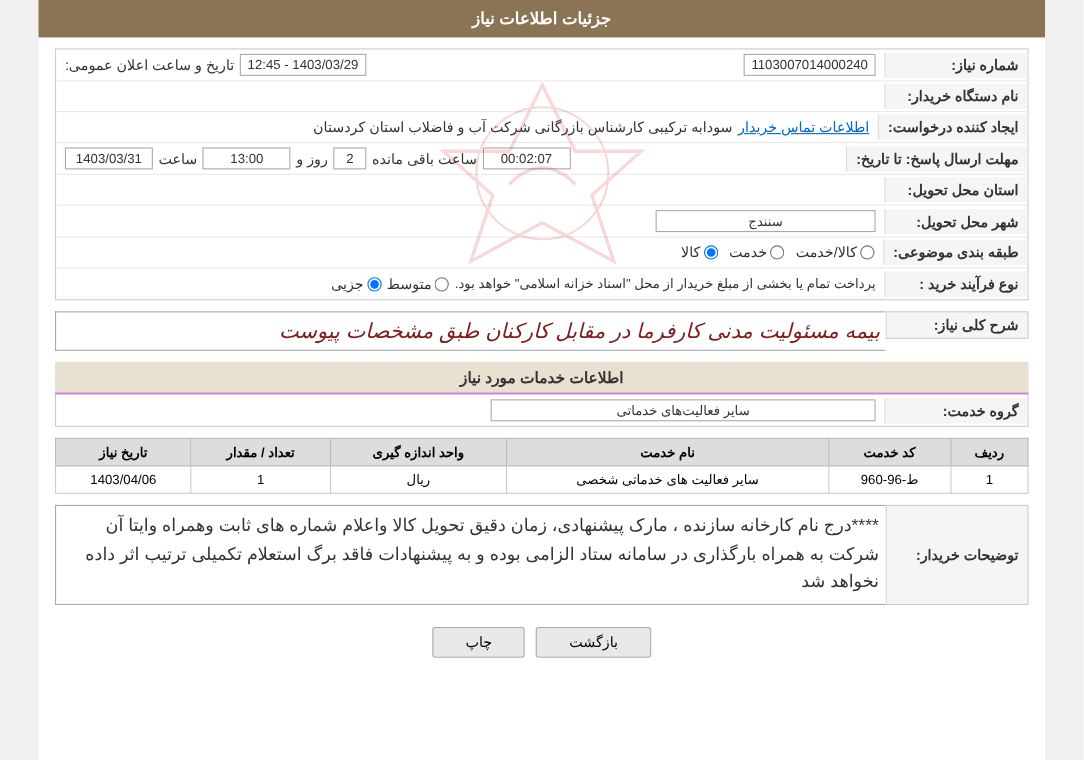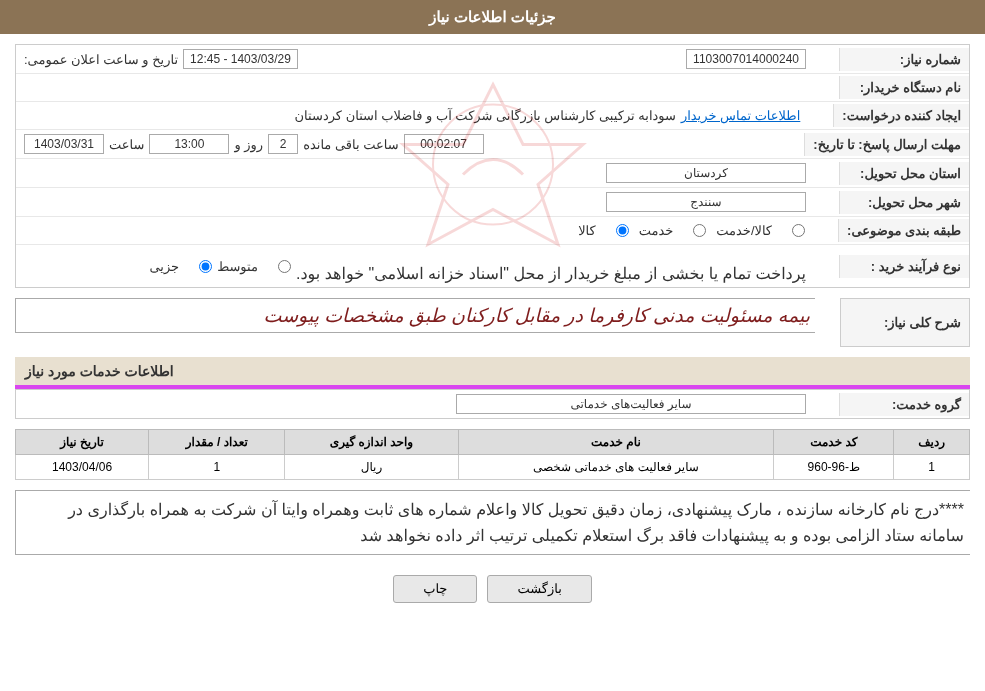--- a/index.html
+++ b/index.html
@@ -3,21 +3,21 @@
   <meta charset="utf-8">
   <style>
     * { box-sizing: border-box; margin: 0; padding: 0; }
     body {
       font-family: Tahoma, Arial, sans-serif;
       font-size: 13px;
       background: #f0f0f0;
       direction: rtl;
     }
     .page-container {
-      width: 985px;
+      width: 915px;
       min-height: 691px;
       background: #fff;
       margin: 0 auto;
     }
     .header-bar {
       background: #8B7355;
       color: #fff;
       text-align: center;
       padding: 8px 10px;
       font-size: 15px;
@@ -41,21 +41,20 @@
     }
     .label-cell {
       background: #f5f5f5;
       padding: 4px 8px;
       min-width: 130px;
       text-align: right;
       font-weight: bold;
       color: #333;
       border-left: 1px solid #ddd;
       white-space: nowrap;
-      margin-left: 25px;
     }
     .value-cell {
       padding: 4px 8px;
       flex: 1;
       text-align: right;
       color: #333;
     }
     .inline-fields {
       display: flex;
       align-items: center;
@@ -81,42 +80,42 @@
       cursor: pointer;
     }
     .radio-group {
       display: flex;
       gap: 10px;
       align-items: center;
     }
     .radio-item {
       display: flex;
       align-items: center;
-      gap: 20px;
+      gap: 3px;
     }
     .watermark-container {
       position: relative;
     }
     .watermark {
       position: absolute;
       top: 50%;
       left: 50%;
       transform: translate(-50%, -50%);
       opacity: 0.15;
       pointer-events: none;
       z-index: 0;
     }
     .section-title {
       background: #e8e0d0;
       padding: 6px 10px;
       font-weight: bold;
       font-size: 14px;
       color: #333;
-      border-bottom: 4px solid #d946ef;
-      text-align: left;
+      border-bottom: 1px solid #d946ef;
+      text-align: center;
     }
     .sub-section {
       margin-bottom: 10px;
       border: 1px solid #ccc;
     }
     .detail-table {
       width: 100%;
       border-collapse: collapse;
       font-size: 12px;
     }
@@ -225,23 +224,20 @@
             <span>روز و</span>
             <span class="field-box">13:00</span>
             <span>ساعت</span>
             <span class="field-box">1403/03/31</span>
           </div>
         </div>
       </div>
 
       <div class="info-row">
         <div class="label-cell">استان محل تحویل:</div>
-        <div class="value-cell">
-          <span class="field-box" style="min-width:200px;">کردستان</span>
-        </div>
       </div>
 
       <div class="info-row">
         <div class="label-cell">شهر محل تحویل:</div>
         <div class="value-cell">
           <span class="field-box" style="min-width:200px;">سنندج</span>
         </div>
       </div>
 
       <div class="info-row">
@@ -261,37 +257,37 @@
               <span>کالا</span>
             </div>
           </div>
         </div>
       </div>
 
       <div class="info-row">
         <div class="label-cell">نوع فرآیند خرید :</div>
         <div class="value-cell">
           <div class="inline-fields">
-            <span style="font-size:16px;margin-top:15px;">پرداخت تمام یا بخشی از مبلغ خریدار از محل "اسناد خزانه اسلامی" خواهد بود.</span>
+            <span style="font-size:12px;">پرداخت تمام یا بخشی از مبلغ خریدار از محل "اسناد خزانه اسلامی" خواهد بود.</span>
             <div class="radio-item">
               <input type="radio" name="process" style="">
               <span>متوسط</span>
             </div>
             <div class="radio-item">
               <input type="radio" name="process" checked="" style="">
               <span>جزیی</span>
             </div>
           </div>
         </div>
       </div>
     </div>
 
     <div style="margin-bottom:10px;">
       <div style="display:flex; align-items:flex-start;">
-        <div class="label-cell" style="min-width:130px; border:1px solid #ccc; background:#f5f5f5; padding:16px 8px; font-weight:bold;">شرح کلی نیاز:</div>
+        <div class="label-cell" style="min-width:130px; border:1px solid #ccc; background:#f5f5f5; padding:4px 8px; font-weight:bold;">شرح کلی نیاز:</div>
         <div class="shrh-box" style="flex:1; margin:0; border-right:none;">بیمه مسئولیت مدنی کارفرما در مقابل کارکنان طبق مشخصات پیوست</div>
       </div>
     </div>
 
     <div class="section-title">اطلاعات خدمات مورد نیاز</div>
 
     <div class="sub-section">
       <div class="info-row">
         <div class="label-cell">گروه خدمت:</div>
         <div class="value-cell">
@@ -319,20 +315,21 @@
         <td>سایر فعالیت های خدماتی شخصی</td>
         <td>ریال</td>
         <td>1</td>
         <td>1403/04/06</td>
       </tr>
           </tbody>
       </table>
     </div>
 
     <div style="display:flex; align-items:flex-start; margin-bottom:10px;">
+      <div class="label-cell" style="min-width:130px; border:1px solid #ccc; background:#f5f5f5; padding:4px 8px; font-weight:bold; align-self:stretch; display:flex; align-items:center;">توضیحات خریدار:</div>
       <div class="notes-box" style="flex:1; margin:0; border-right:none;">****درج نام کارخانه سازنده ، مارک پیشنهادی، زمان دقیق تحویل کالا واعلام شماره های ثابت وهمراه وایتا آن شرکت به همراه بارگذاری در سامانه ستاد الزامی بوده و به پیشنهادات فاقد برگ استعلام تکمیلی ترتیب اثر داده نخواهد شد</div>
     </div>
 
     <div class="button-row">
       <button class="btn">بازگشت</button>
       <button class="btn">چاپ</button>
     </div>
   </div>
 </div>
 

